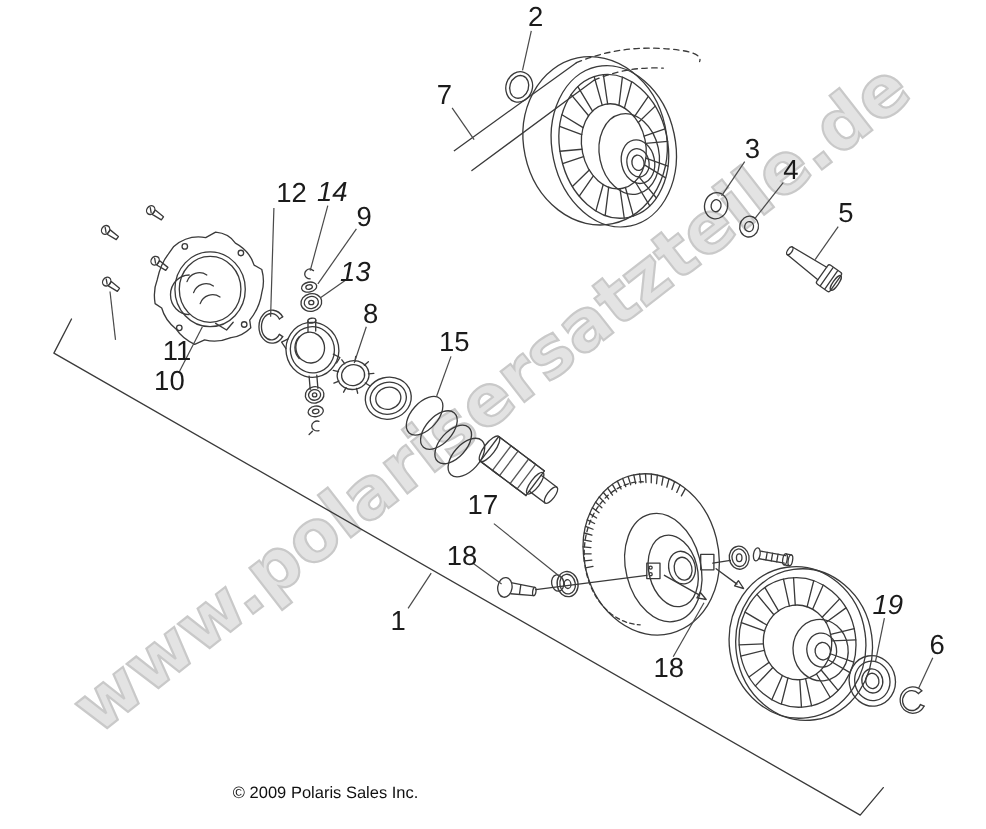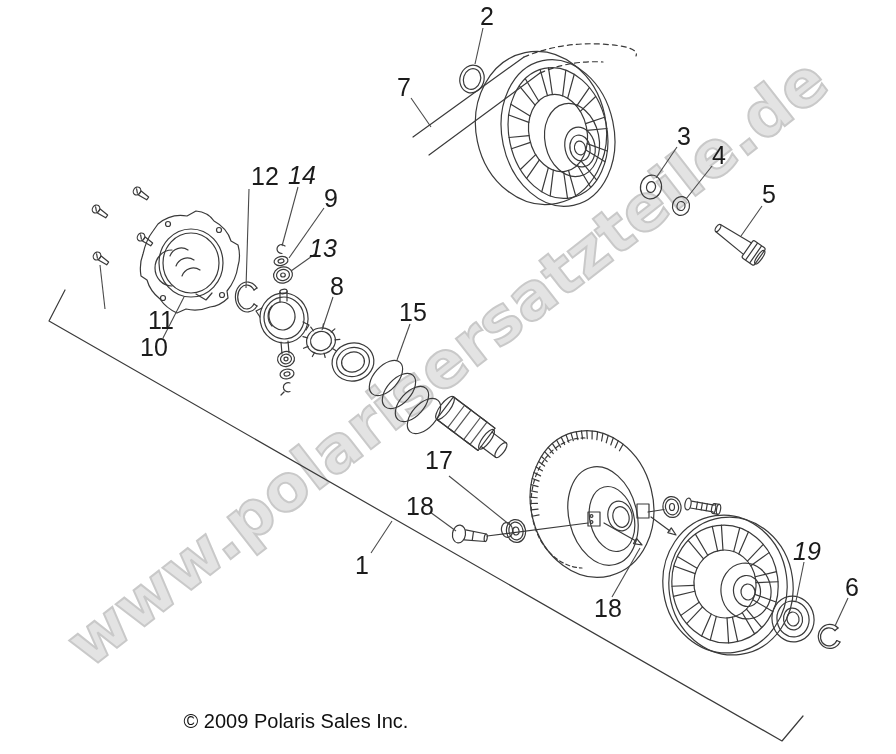--- a/index.html
+++ b/index.html
@@ -6,21 +6,21 @@
   .stage{position:relative;width:896px;height:754px;background:#ffffff;overflow:hidden;
          font-family:"Liberation Sans",sans-serif;}
   .watermark{position:absolute;left:447px;top:362px;z-index:1;white-space:nowrap;
              font-family:"DejaVu Sans",sans-serif;font-weight:bold;font-size:64px;
              color:#e3e3e3;-webkit-text-stroke:2px #c9c9c9;letter-spacing:0px;}
   svg.art,svg.overlay{position:absolute;left:0;top:0;z-index:2;}
   svg.overlay{z-index:3;}
   .art *{stroke:#3a3a3a;fill:none;stroke-width:1.2;stroke-linecap:round;stroke-linejoin:round;}
   .callout{position:absolute;z-index:4;font-size:25px;color:#1b1b1b;
            transform:translate(-50%,-50%);line-height:1;}
-  .copyright{position:absolute;left:296px;top:721px;z-index:4;font-size:20px;color:#101010;
+  .copyright{position:absolute;left:296px;top:721px;z-index:4;font-size:15px;color:#101010;
              transform:translate(-50%,-50%);white-space:nowrap;}
 </style>
 </head>
 <body>
 
 <div class="stage">
 
   <div class="watermark" style="transform: translate(-50%, -50%) rotate(-38deg); color: rgb(227, 227, 227);">www.polarisersatzteile.de</div>
 
   <svg class="art" width="896" height="754" viewBox="0 0 896 754">

